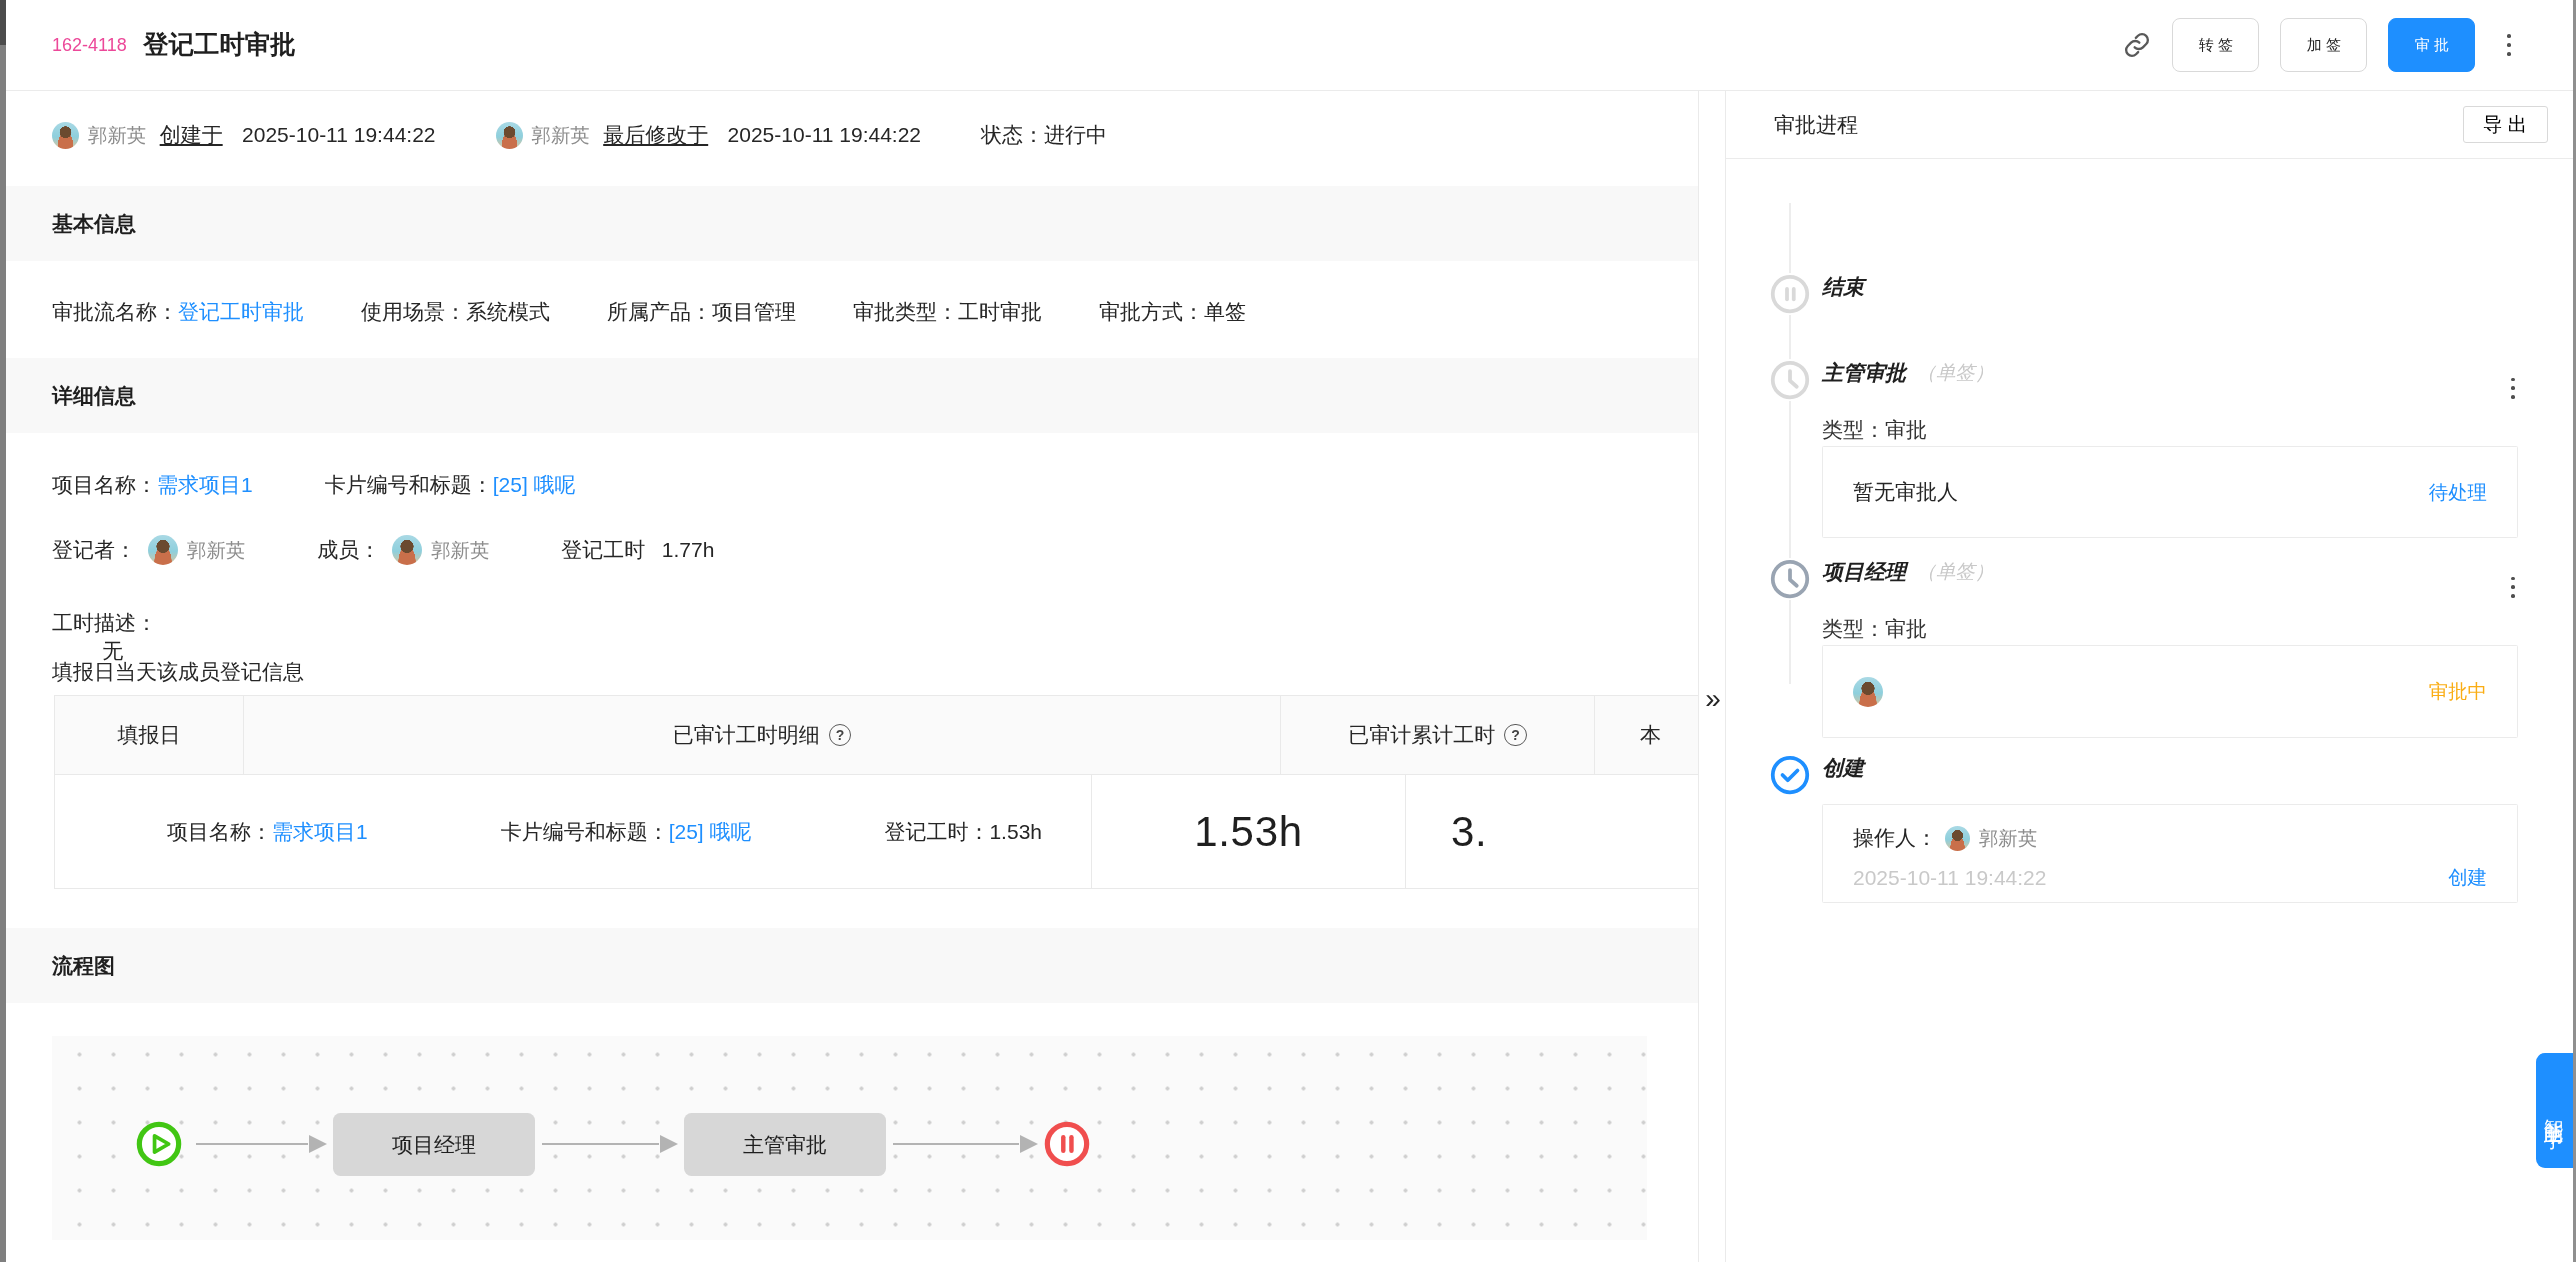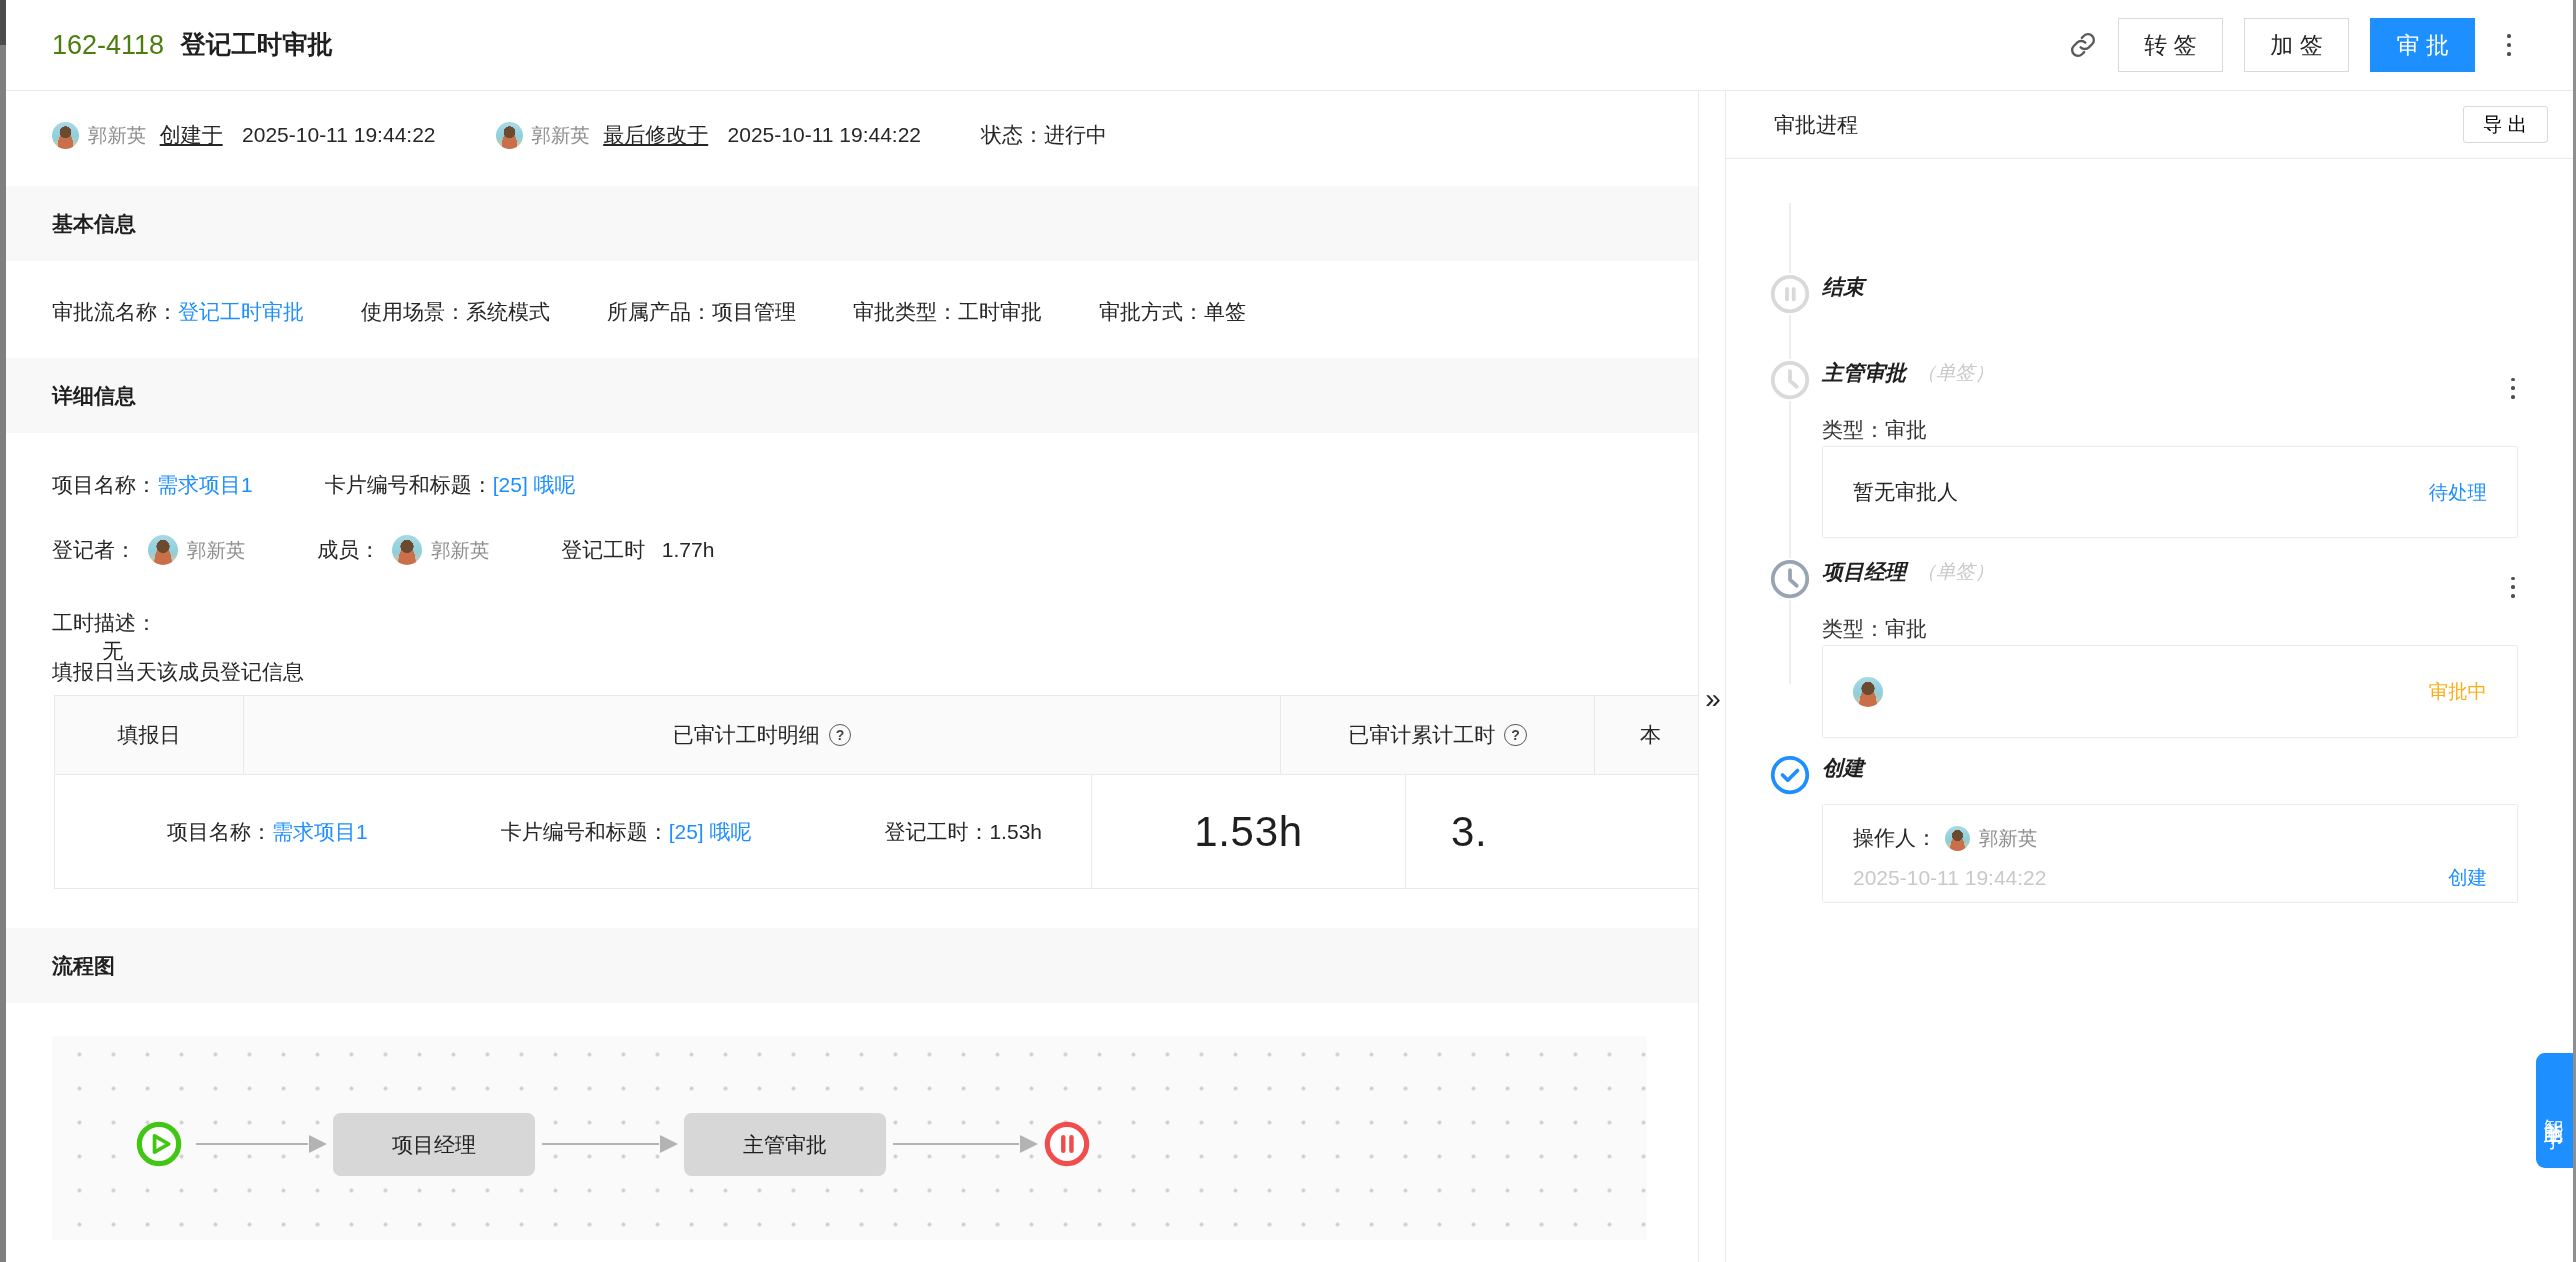--- a/index.html
+++ b/index.html
@@ -7,24 +7,24 @@
   body { font-family:"Liberation Sans","DejaVu Sans",sans-serif; font-size:21px; color:#262626; background:#fff; }
   .page { position:relative; width:2576px; height:1263px; overflow:hidden; background:#fff; }
 
   
   .left-strip { position:absolute; left:0; top:0; width:6px; height:1263px; background:#7f7f7f; z-index:50; }
   .left-strip .dark { width:6px; height:45px; background:#4c4c4c; }
   .right-border { position:absolute; right:0; top:0; width:3px; height:1263px; background:#8f8f8f; z-index:50; }
 
   
   .topbar { position:absolute; left:6px; top:0; right:3px; height:91px; border-bottom:0.7px solid #ebebeb; display:flex; align-items:center; padding:0 52px 0 46px; background:#fff; z-index:5; }
-  .ticket { color:#4d7c0f; font-size:27px; }
+  .ticket { color:#ec4899; font-size:18px; }
   .doc-title { font-size:25.4px; font-weight:700; color:#1f1f1f; margin-left:16.5px; }
   .topbar-right { margin-left:auto; display:flex; align-items:center; gap:21px; }
-  .btn { height:54px; padding:0 25.4px; border:0.7px solid #d9d9d9; border-radius:0; background:#fff; font-size:23px; color:#262626; display:flex; align-items:center; cursor:pointer; }
+  .btn { height:54px; padding:0 25.4px; border:0.7px solid #d9d9d9; border-radius:8px; background:#fff; font-size:15px; color:#262626; display:flex; align-items:center; cursor:pointer; }
   .btn.primary { background:#1e8fff; border-color:#1e8fff; color:#fff; }
   .kebab { display:flex; flex-direction:column; gap:5.2px; padding:7.5px 10.5px; cursor:pointer; }
   .kebab i { width:3.7px; height:3.7px; border-radius:50%; background:#4f4f4f; }
 
   
   .main { position:absolute; left:6px; top:91px; width:1692px; height:1172px; background:#fff; }
   .row-abs { position:absolute; left:46px; display:flex; align-items:center; }
   .meta-row { top:20px; height:48px; gap:0; }
   .avatar { border-radius:50%; flex:0 0 auto;
     background:

